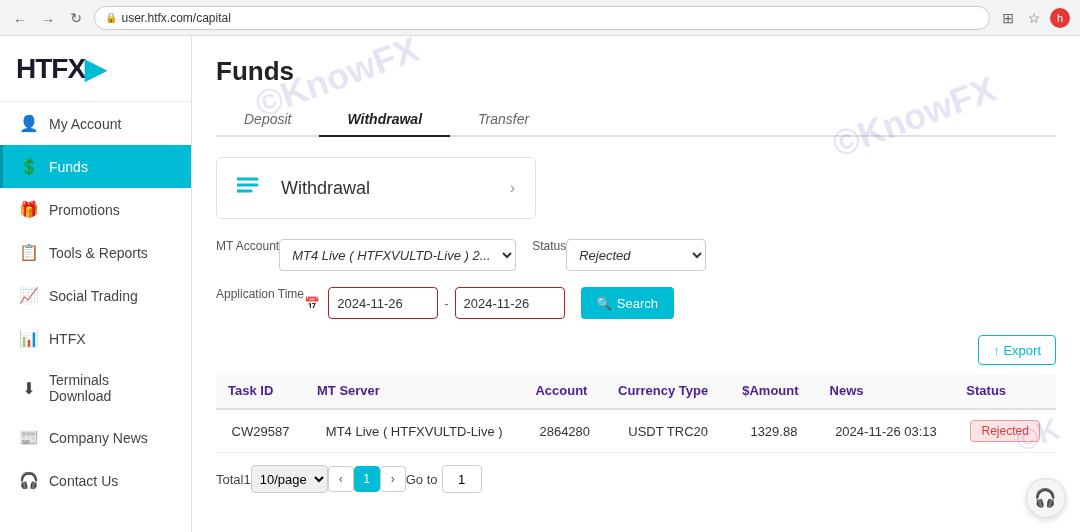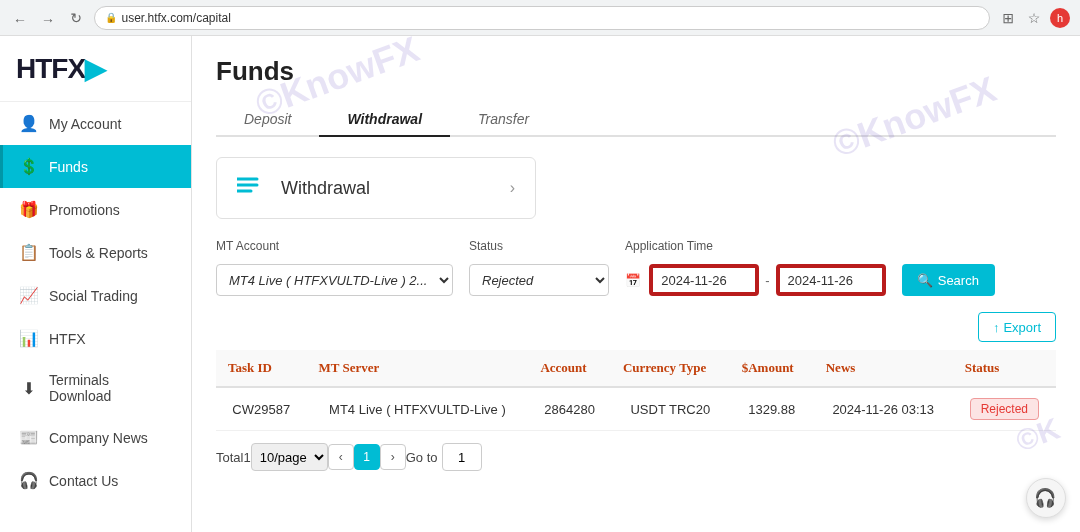--- a/index.html
+++ b/index.html
@@ -167,22 +167,21 @@
     
     .filters-row {
       display: flex;
       gap: 16px;
       align-items: flex-end;
       margin-bottom: 16px;
       flex-wrap: wrap;
     }
     .filter-group {
       display: flex;
-      flex-direction: column;
-      gap: 11px;
+      gap: 0;
       justify-content: center;
     }
     .filter-label {
       font-size: 12px;
       color: #555;
       font-weight: 500;
     }
     .filter-select {
       height: 32px;
       border: 1px solid #ccc;
@@ -195,21 +194,21 @@
       min-width: 180px;
       font-style: italic;
     }
     .date-range {
       display: flex;
       align-items: center;
       gap: 6px;
     }
     .date-input {
       height: 32px;
-      border: 4px solid #b91c1c;
+      border: 1px solid #b91c1c;
       border-radius: 4px;
       padding: 0 8px;
       font-size: 13px;
       color: #333;
       background: white;
       width: 110px;
     }
     .date-separator { color: #666; }
     .btn-search {
       height: 32px;
@@ -251,24 +250,23 @@
       border-collapse: collapse;
       font-size: 13px;
     }
     .data-table thead tr {
       background: #f9f9f9;
       border-bottom: 2px solid #e0e0e0;
     }
     .data-table th {
       padding: 10px 12px;
       text-align: left;
-      color: #c2410c;
+      color: #4c1d95;
       font-weight: 600;
       white-space: nowrap;
-      font-family: Liberation Serif, serif;
     }
     .data-table td {
       padding: 10px 12px;
       color: #333;
       border-bottom: 1px solid #f0f0f0;
       vertical-align: middle;
       text-align: center;
     }
 
     .status-badge {

